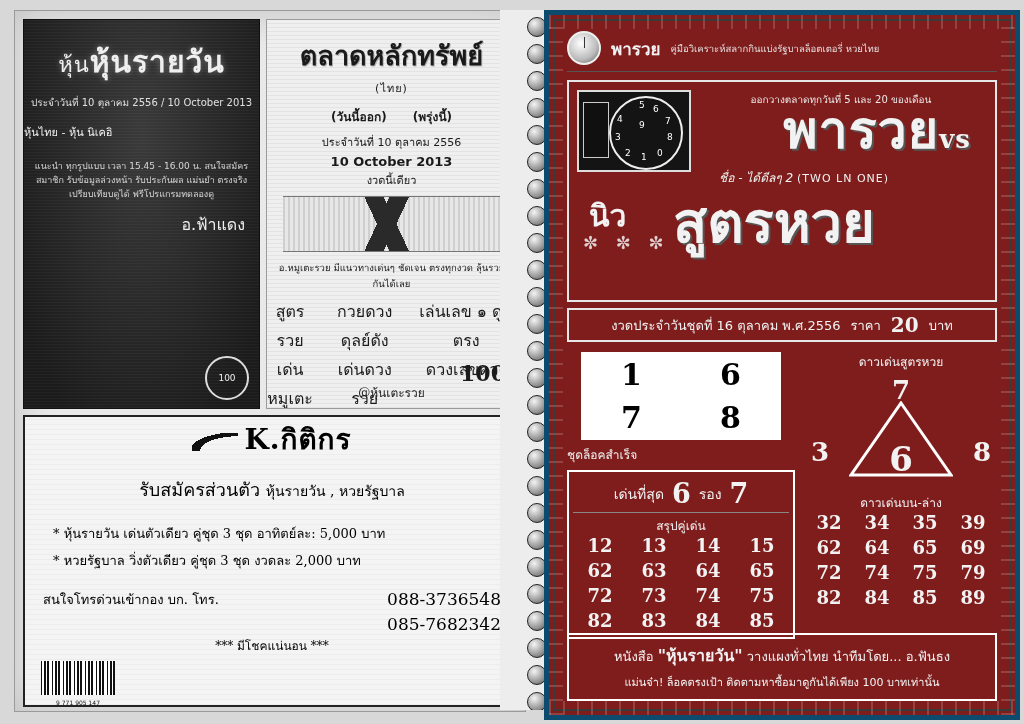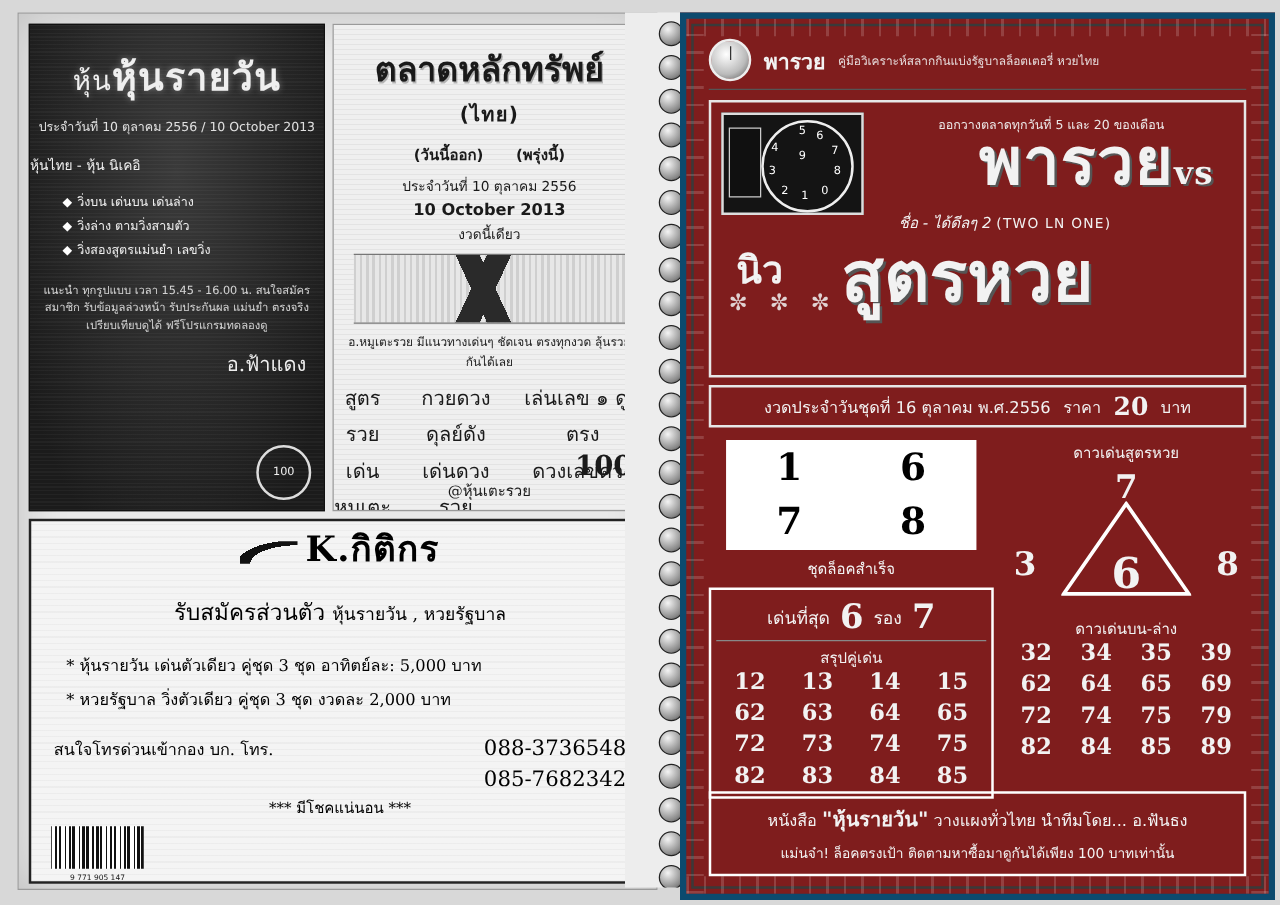--- a/index.html
+++ b/index.html
@@ -61,21 +61,21 @@
   }
   .ad-a .badge{
     position:absolute;right:10px;bottom:8px;width:40px;height:40px;border-radius:50%;
     border:2px solid #ddd;font-size:9px;display:flex;align-items:center;justify-content:center;
   }
   .ad-b .hdr2{
     font-family:"DejaVu Serif", serif;font-size:27px;font-weight:bold;
     text-align:center;margin-top:14px;letter-spacing:0px;
     text-shadow:1px 1px 0 rgba(0,0,0,.25);
   }
-  .ad-b .tag{font-size:16px;text-align:center;margin-top:2px;letter-spacing:1px;font-weight:bold;}
+  .ad-b .tag{font-size:11px;text-align:center;margin-top:2px;letter-spacing:1px;}
   .ad-b .two{display:flex;justify-content:center;gap:26px;font-size:12px;margin-top:10px;font-weight:bold;}
   .ad-b .dt{font-size:11px;text-align:center;margin-top:8px;line-height:1.6;}
   .ad-b .dt .big{font-size:13px;font-weight:bold;}
   .ad-b .graphic{
     height:54px;margin:6px 16px 0 16px;
     background:
       linear-gradient(115deg,transparent 44%,#2a2a2a 44%,#2a2a2a 52%,transparent 52%),
       linear-gradient(65deg,transparent 44%,#2a2a2a 44%,#2a2a2a 52%,transparent 52%),
       repeating-linear-gradient(90deg,#cfcfcf 0 2px,#e7e7e7 2px 5px);
     border-top:1px solid #777;border-bottom:1px solid #777;
@@ -219,21 +219,21 @@
   .mid .lcol{flex:0 0 228px;}
   .mid .rcol{flex:1 1 auto;}
   .grid2{
     border:2px solid #fff;background:#fff;display:grid;
     grid-template-columns:1fr 1fr;gap:2px;height:84px;margin:0 auto;width:196px;
   }
   .grid2 div{
     background:#fff;color:#000;display:flex;align-items:center;justify-content:center;
     font-family:"DejaVu Serif",serif;font-size:30px;font-weight:bold;
   }
-  .cap{text-align:center;font-size:12px;margin-top:5px;}
+  .cap{text-align:left;font-size:12px;margin-top:5px;}
   .boxA{border:2px solid #fff;margin-top:6px;padding:6px 4px;}
   .boxA .r1{display:flex;align-items:center;justify-content:center;gap:8px;font-size:14px;}
   .boxA .r1 .n{font-family:"DejaVu Serif",serif;font-size:27px;font-weight:bold;}
   .boxA .r2{text-align:center;font-size:12px;margin-top:3px;border-top:1px solid #888;padding-top:3px;}
   .numgrid{
     margin-top:0;display:grid;grid-template-columns:repeat(4,1fr);
     font-family:"DejaVu Serif",serif;font-size:18px;font-weight:bold;
     text-align:center;row-gap:4px;
   }
   .rcol .cap2{text-align:center;font-size:12px;}
@@ -260,25 +260,20 @@
 
   <div class="left-panel">
     <div class="left-top">
 
       <div class="ad-a">
         <div class="hdr">
           <span class="thin">หุ้น</span><span>หุ้นรายวัน</span>
         </div>
         <div class="sub">ประจำวันที่ 10 ตุลาคม 2556 / 10 October 2013</div>
         <div class="mid">หุ้นไทย - หุ้น นิเคอิ</div>
-        <div class="list">
-          <div><span class="b">◆</span><span>วิ่งบน  เด่นบน  เด่นล่าง</span></div>
-          <div><span class="b">◆</span><span>วิ่งล่าง  ตามวิ่งสามตัว</span></div>
-          <div><span class="b">◆</span><span>วิ่งสองสูตรแม่นยำ เลขวิ่ง</span></div>
-        </div>
         <div class="foot">แนะนำ ทุกรูปแบบ เวลา 15.45 - 16.00 น.
 สนใจสมัครสมาชิก รับข้อมูลล่วงหน้า รับประกันผล
 แม่นยำ ตรงจริง เปรียบเทียบดูได้ ฟรีโปรแกรมทดลองดู</div>
         <div class="sig">อ.ฟ้าแดง</div>
         <div class="badge">100</div>
       </div>
 
       <div class="ad-b">
         <div class="hdr2">ตลาดหลักทรัพย์</div>
         <div class="tag">(ไทย)</div>

